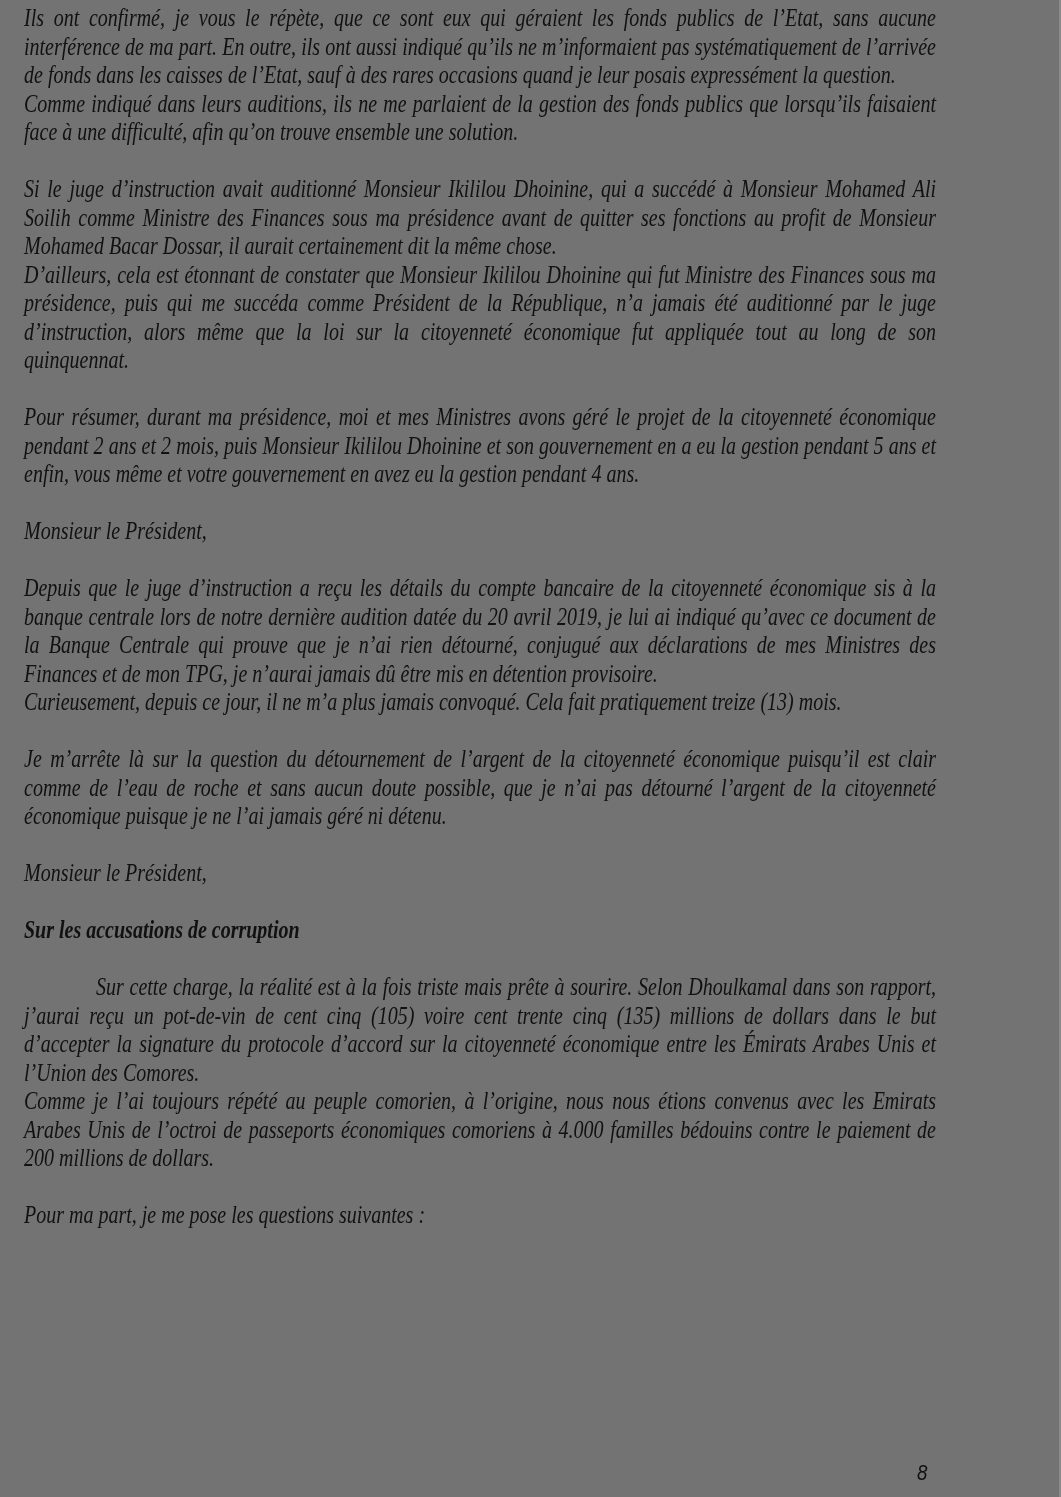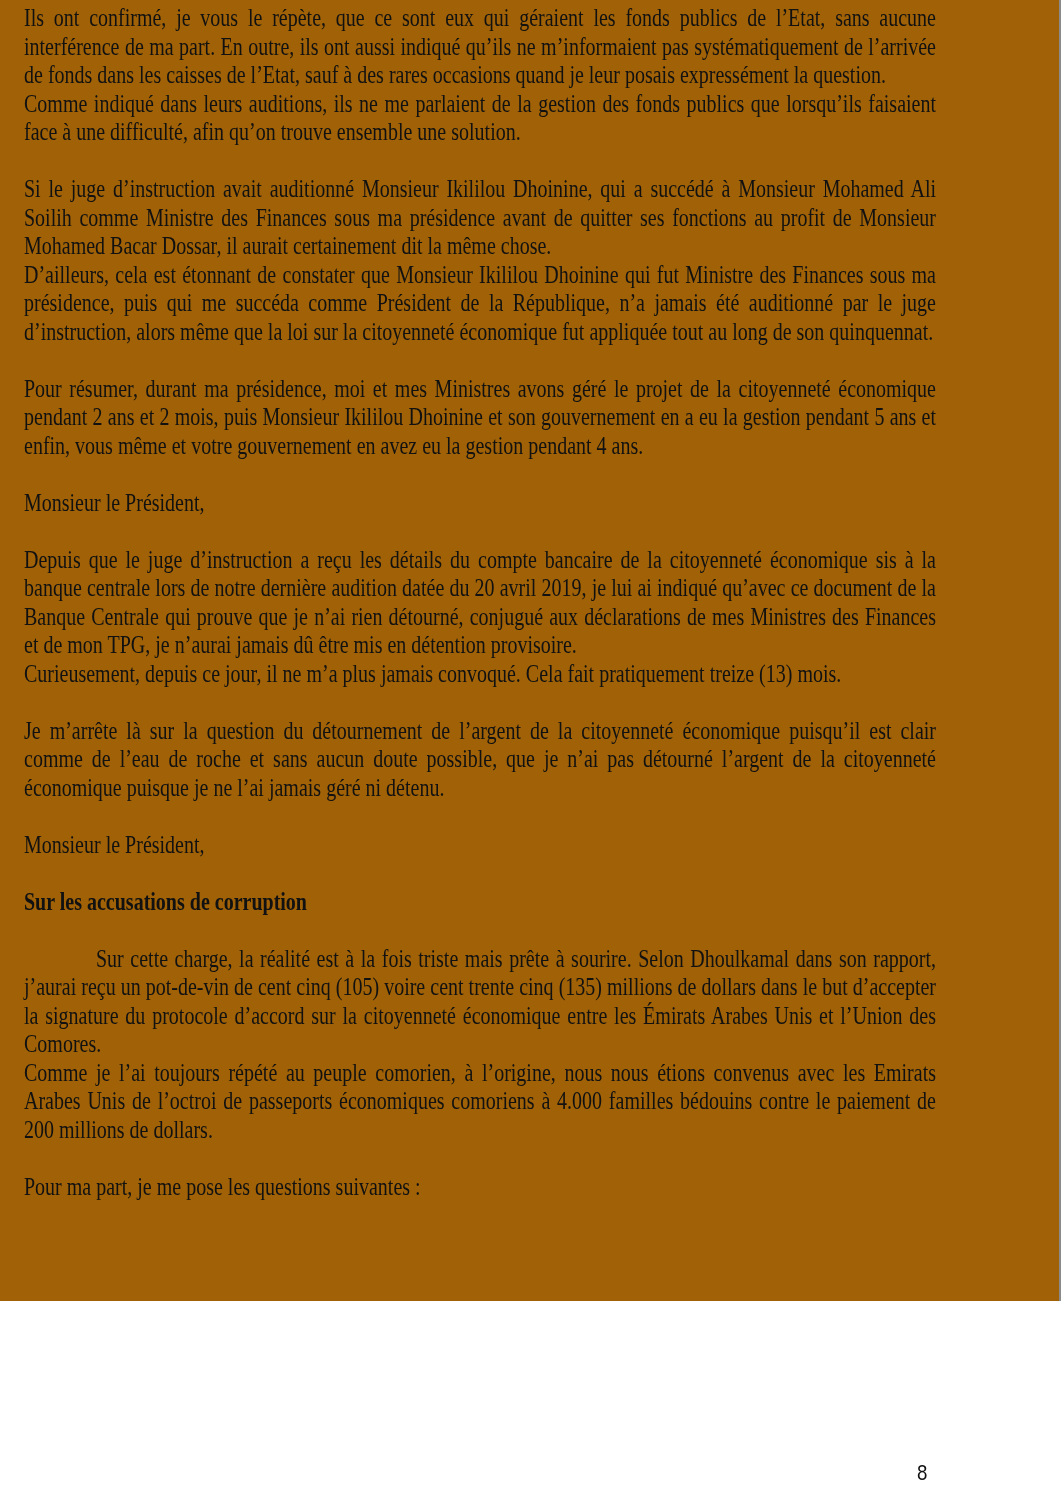--- a/index.html
+++ b/index.html
@@ -1,19 +1,19 @@
 <!DOCTYPE html>
 <html><head>
 <meta charset="utf-8">
 <style>
   html, body { margin: 0; padding: 0; background: #ffffff; }
   body { width: 1061px; height: 1497px; position: relative; overflow: hidden; }
   .page {
-    position: absolute; left: 0; top: 0; width: 1059px; height: 1301px;
-    background: #a16207; border-right: 2px solid #8a8a8a;
+    position: absolute; left: 0; top: 0; width: 1059px; height: 1497px;
+    background: #737373; border-right: 2px solid #8a8a8a; font-style: italic;
   }
   .textwrap {
     position: absolute; left: 24px; top: 4px;
     width: 1140px;
     transform: scaleX(0.8); transform-origin: 0 0;
     font-family: "Liberation Serif", serif;
     font-size: 25px; line-height: 28.5px; color: #111111;
   }
   p { margin: 0; text-align: justify; text-align-last: left; }
   .gap { height: 28.5px; }

